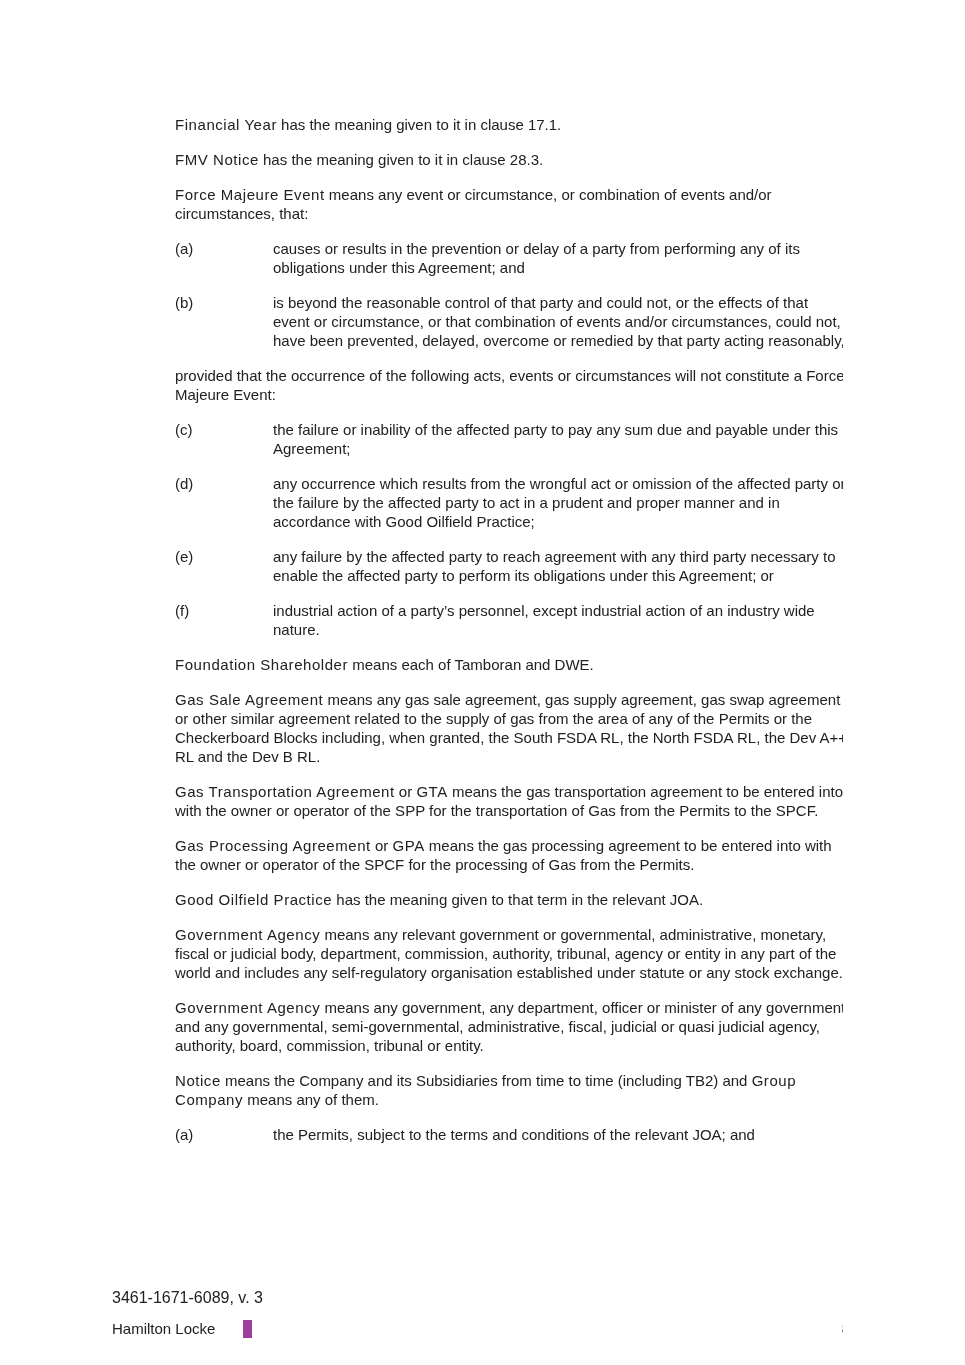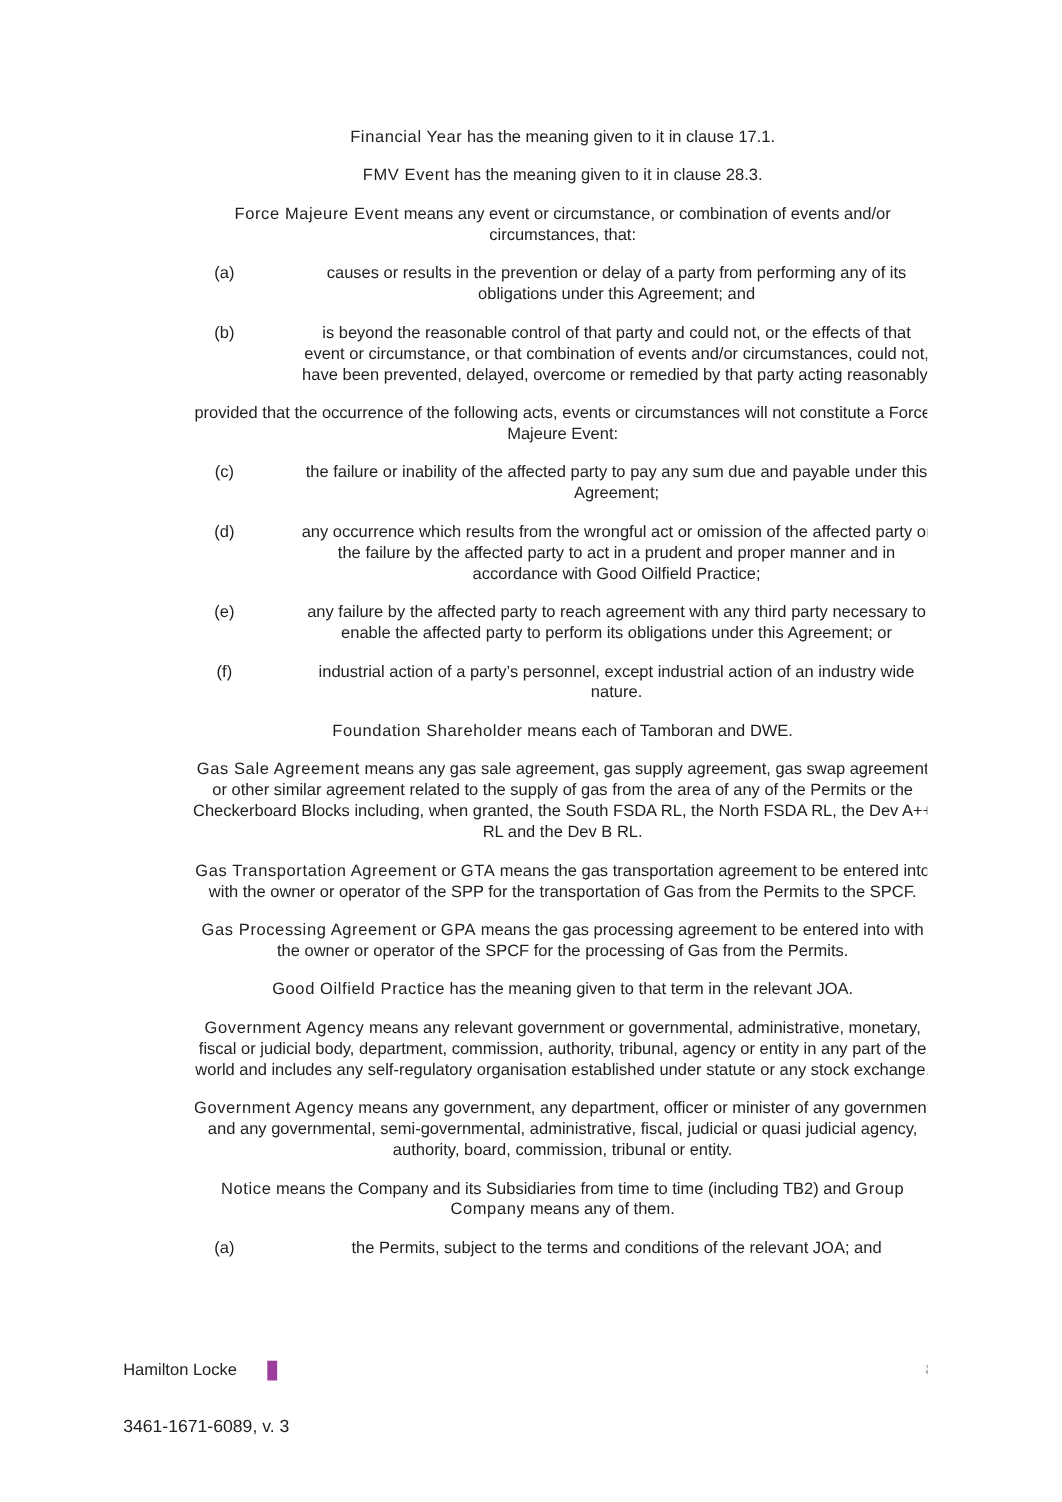--- a/index.html
+++ b/index.html
@@ -7,21 +7,20 @@
     background: #ffffff;
     font-family: "Liberation Sans", sans-serif;
     color: #212121;
   }
   .page {
     position: relative;
     width: 843px;
     height: 1365px;
     background: #ffffff;
     overflow: hidden;
-    text-align: center;
   }
   .content {
     position: absolute;
     left: 175px;
     top: 115px;
     width: 673px;
     font-size: 15px;
     line-height: 19px;
   }
   p.def {
@@ -37,21 +36,21 @@
   .item .marker {
     flex: 0 0 58px;
   }
   .item .itext {
     flex: 1 1 auto;
     margin-left: 40px;
   }
   .footer-line {
     position: absolute;
     left: 112px;
-    top: 1236px;
+    top: 1319px;
     width: 738px;
     display: flex;
     align-items: center;
     font-size: 15px;
     line-height: 19px;
   }
   .accent-block {
     display: inline-block;
     width: 9px;
     height: 18px;
@@ -67,21 +66,21 @@
     font-size: 16px;
     line-height: 15px;
   }
 </style>
 </head>
 <body>
 
 <div class="page">
   <main class="content" id="paragraphs">
       <p class="def"><span class="term">Financial Year</span><span class="normal"> has the meaning given to it in clause 17.1.</span></p>
-      <p class="def"><span class="term">FMV Event</span><span class="normal"> has the meaning given to it in clause 28.3.</span></p>
+      <p class="def"><span class="term">FMV Notice</span><span class="normal"> has the meaning given to it in clause 28.3.</span></p>
       <p class="def"><span class="term">Force Majeure Event</span><span class="normal"> means any event or circumstance, or combination of events and/or circumstances, that:</span></p>
       <div class="item">
         <span class="marker">(a)</span>
         <div class="itext"><span class="normal">causes or results in the prevention or delay of a party from performing any of its obligations under this Agreement; and</span></div>
       </div>
       <div class="item">
         <span class="marker">(b)</span>
         <div class="itext"><span class="normal">is beyond the reasonable control of that party and could not, or the effects of that event or circumstance, or that combination of events and/or circumstances, could not, have been prevented, delayed, overcome or remedied by that party acting reasonably,</span></div>
       </div>
       <p class="def"><span class="normal">provided that the occurrence of the following acts, events or circumstances will not constitute a Force Majeure Event:</span></p>

